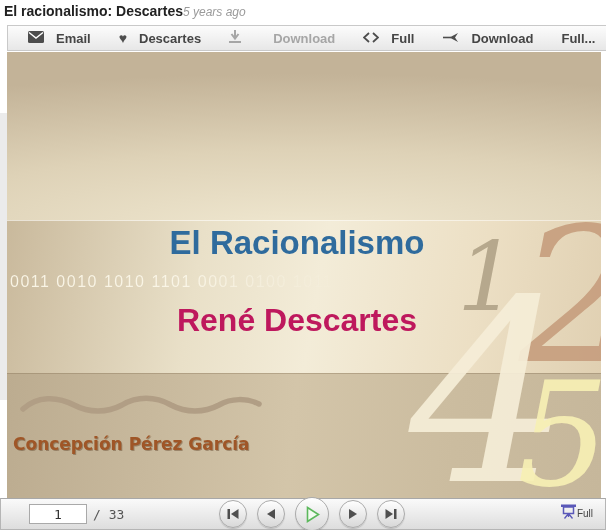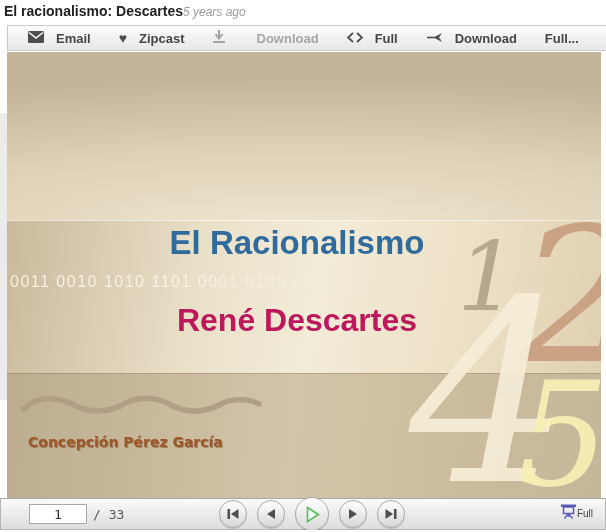--- a/index.html
+++ b/index.html
@@ -44,22 +44,22 @@
 
   .s-title{position:absolute; left:0; top:172px; width:580px; text-align:center; z-index:2;
     font-size:33px; font-weight:bold; color:#2f6b9d; letter-spacing:0px;}
   .s-binary{position:absolute; left:3px; top:221px; z-index:2; white-space:nowrap;
     font-size:16px; letter-spacing:1.5px;
     background:linear-gradient(90deg, rgba(251,247,233,0.95) 0%, rgba(251,247,233,0.9) 55%, rgba(251,247,233,0.12) 96%);
     -webkit-background-clip:text; background-clip:text; color:transparent;}
   .s-sub{position:absolute; left:0; top:250px; width:580px; text-align:center; z-index:2;
     font-size:32px; font-weight:bold; color:#be185d;}
   .wavy{position:absolute; left:10px; top:340px; z-index:2;}
-  .s-auth{position:absolute; left:21px; z-index:2; font-family:"DejaVu Sans", sans-serif;
-    font-size:14px; font-weight:bold; color:#9f5627; text-shadow:1px 1px 0 rgba(70,35,10,0.35);}
+  .s-auth{position:absolute; left:6px; z-index:2; font-family:"DejaVu Sans", sans-serif;
+    font-size:17px; font-weight:bold; color:#9f5627; text-shadow:1px 1px 0 rgba(70,35,10,0.35);}
   .auth1{top:382px;} .auth2{top:407px;}
 
   
   .ctrl{position:absolute; left:0; top:498px; width:604px; height:30px;
     background:linear-gradient(#fafafa,#dddddd); border:1px solid #b5b5b5; border-top-color:#a8a8a8;}
   .page-box{position:absolute; left:28px; top:5px; display:flex; align-items:center; gap:6px;
     font-family:"DejaVu Sans Mono", monospace; font-size:13px; color:#555;}
   .page-box input{width:56px; height:18px; border:1px solid #a9a9a9; background:#fff;
     font-family:"DejaVu Sans Mono", monospace; font-size:13px; color:#333; text-align:center; padding:0;}
   .navs{position:absolute; left:218px; top:0; height:30px; display:flex; align-items:center; gap:10px;}
@@ -86,21 +86,21 @@
       <span>
         <svg width="16" height="12">
             <rect width="16" height="12" rx="1.5" fill="#4d4d4d"></rect>
             <path d="M1 1.5 L8 7 L15 1.5" stroke="#ffffff" stroke-width="1.4" fill="none"></path>
           </svg>
       </span>
       <span class="lbl">Email</span>
     </div>
     <div class="tb-item">
       <span class="uheart">♥</span>
-      <span class="lbl">Zipcast</span>
+      <span class="lbl">Descartes</span>
     </div>
     <div class="tb-item disabled">
       <span>
         <svg width="12" height="13">
             <path d="M6 0 V7" stroke="#a6a6a6" stroke-width="2" fill="none"></path>
             <path d="M2.5 4 L6 8.5 L9.5 4" stroke="#a6a6a6" stroke-width="2" fill="none"></path>
             <rect y="11" width="12" height="2" fill="#a6a6a6"></rect>
           </svg>
       </span>
       <span class="lbl">Download</span>

